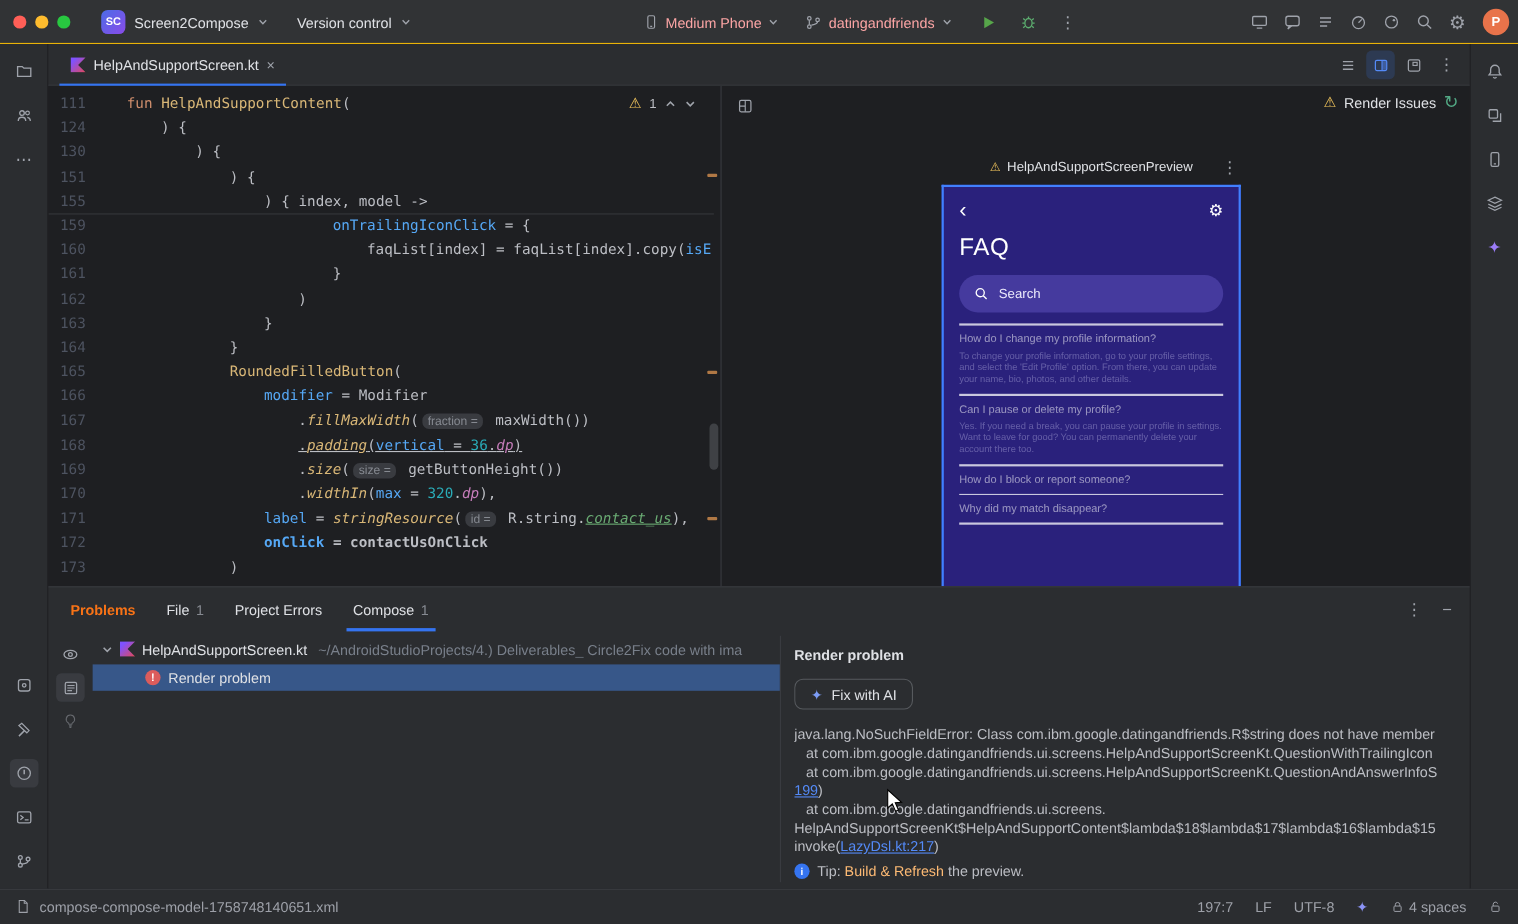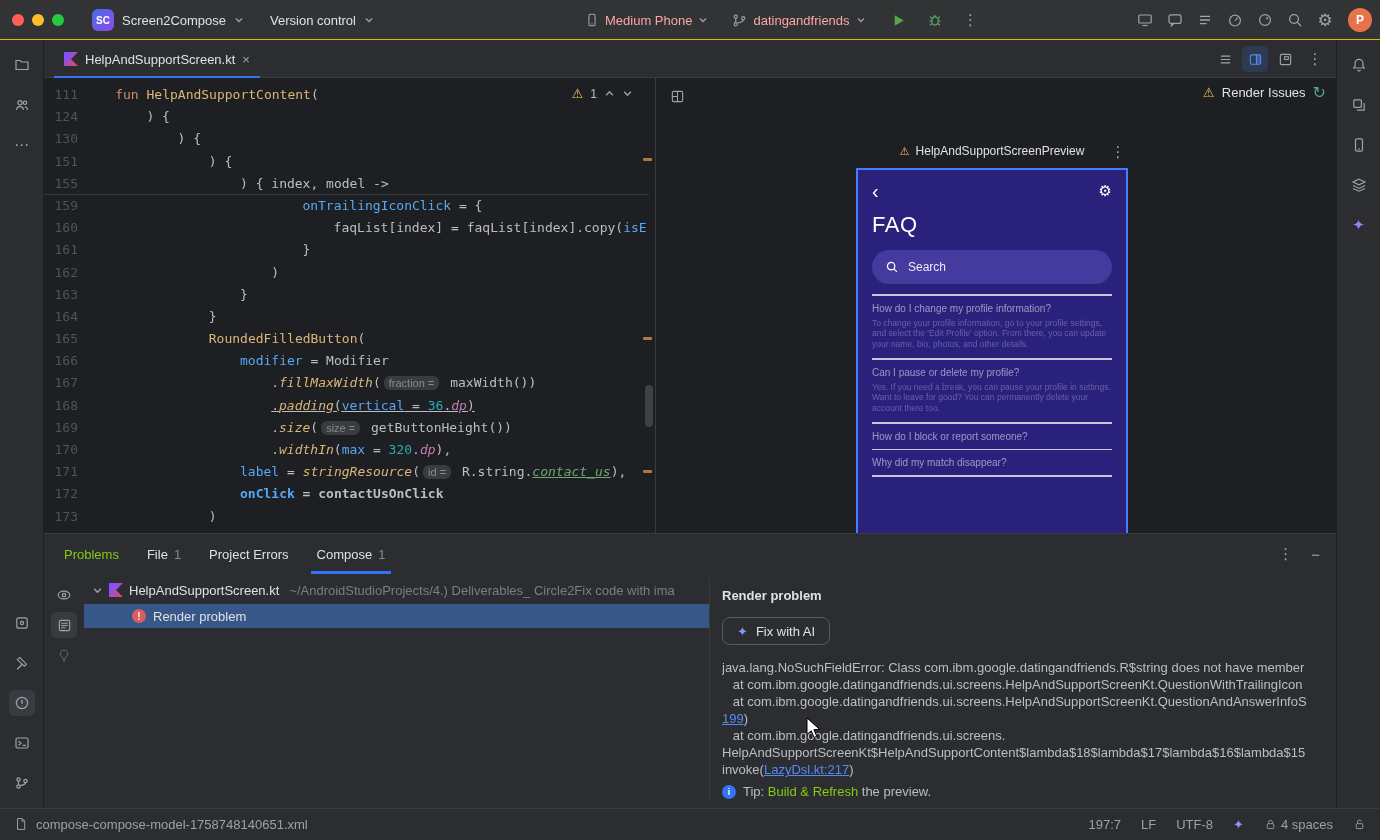--- a/index.html
+++ b/index.html
@@ -84,21 +84,21 @@
   .ph-search { margin-top:12px; height:34px; background:#453a9e; border-radius:17px;
     display:flex; align-items:center; gap:9px; padding:0 13px; color:#eceafc; font-size:12px; }
   .faq-list { margin-top:10px; }
   .fdiv { height:1.5px; background:rgba(255,255,255,.75); margin:7px 0; }
   .fq { font-size:10px; color:rgba(255,255,255,.52); margin:6px 0 4px; }
   .fa { font-size:8.5px; line-height:10.5px; color:rgba(223,218,255,.33); margin-bottom:9px; }
 
   
   .bottom { position:absolute; left:44px; top:533px; width:1292px; height:275px; background:#2b2d30; border-top:1px solid #393b40; }
   .bp-header { position:relative; height:40px; display:flex; align-items:center; padding-left:20px; gap:28px; }
-  .bp-title { font-weight:normal; color:#84cc16; }
+  .bp-title { font-weight:bold; color:#f97316; }
   .panel-tabs { display:flex; gap:28px; height:40px; align-items:center; }
   .ptab { position:relative; height:40px; display:flex; align-items:center; gap:6px; color:#dfe1e5; }
   .ptab .cnt { color:#868a91; }
   .ptab.sel::after { content:''; position:absolute; left:-6px; right:-6px; bottom:0; height:3px; background:#3574f0; }
   .bp-hdr-icons { position:absolute; right:16px; top:0; height:40px; display:flex; align-items:center; gap:18px; color:#9fa3ab; font-size:15px; }
   .bp-left-icons { position:absolute; left:7px; top:48px; display:flex; flex-direction:column; gap:4px; align-items:center; }
   .bp-left-icons .selbg { background:#393b40; }
   .dim { color:#66696e; }
   .bp-tree { position:absolute; left:40px; top:44px; width:626px; height:224px; overflow:hidden; border-right:1px solid #393b40; }
   .trow1 { display:flex; align-items:center; height:24px; gap:6px; padding-left:8px; white-space:nowrap; overflow:hidden; }
@@ -111,21 +111,21 @@
   .rp-heading { color:#dfe1e5; font-weight:bold; margin-top:10px; }
   .fix-btn { display:inline-flex; align-items:center; gap:8px; height:28px; padding:0 14px; margin-top:14px;
     border:1px solid #575a5e; border-radius:8px; color:#dfe1e5; background:transparent; font-size:13px; }
   .fix-star { color:#7c9cf5; font-size:13px; }
   .trace { margin-top:14px; }
   .trl { height:17px; line-height:17px; white-space:pre; overflow:hidden; color:#bcbec4; }
   .lnk { color:#548af7; text-decoration:underline; }
   .tip { display:flex; align-items:center; gap:7px; margin-top:6px; }
   .tip-ic { width:14px; height:14px; border-radius:50%; background:#3574f0; color:#fff; font-size:9px; font-weight:bold;
     display:flex; align-items:center; justify-content:center; font-style:normal; }
-  .tip-link { color:#84cc16; text-decoration:none; }
+  .tip-link { color:#fdba74; text-decoration:none; }
 
   
   .statusbar { position:absolute; left:0; right:0; top:808px; height:32px; background:#2b2d30; border-top:1px solid #393b40;
     display:flex; align-items:center; color:#9da0a8; }
   .sb-left { display:flex; align-items:flex-start; gap:8px; padding-left:14px; }
   .sb-right { position:absolute; right:14px; display:flex; align-items:center; gap:20px; }
   .sb-badge { display:flex; align-items:center; gap:4px; }
 
   
   .cursor { position:absolute; left:804px; top:716px; z-index:50; }

